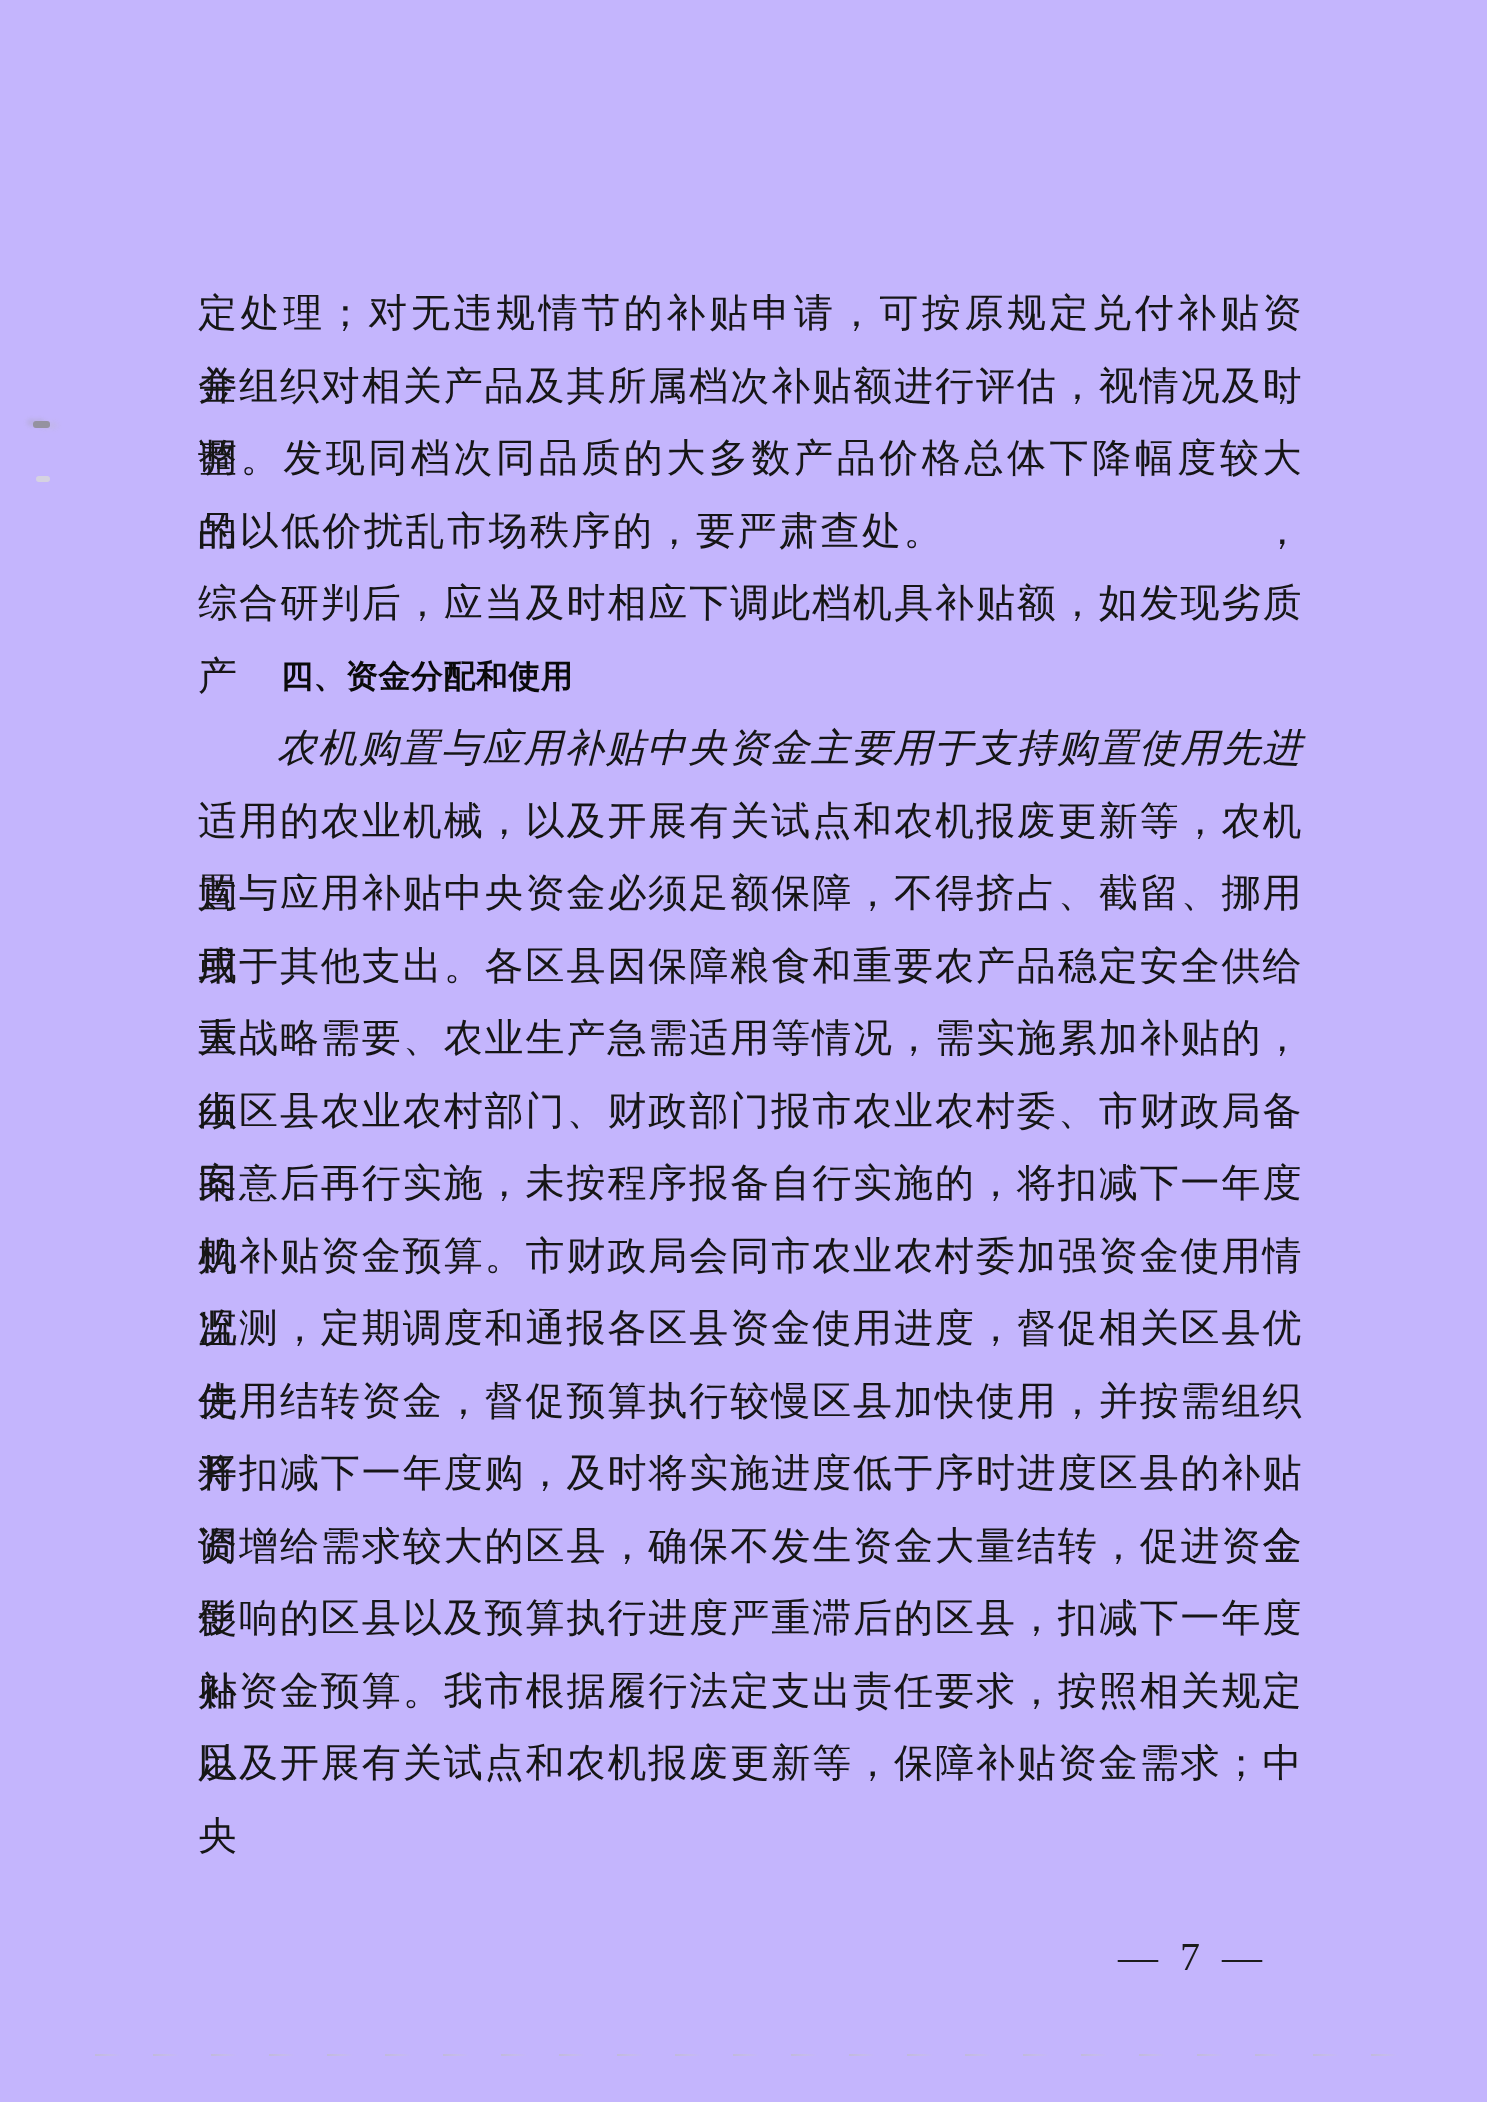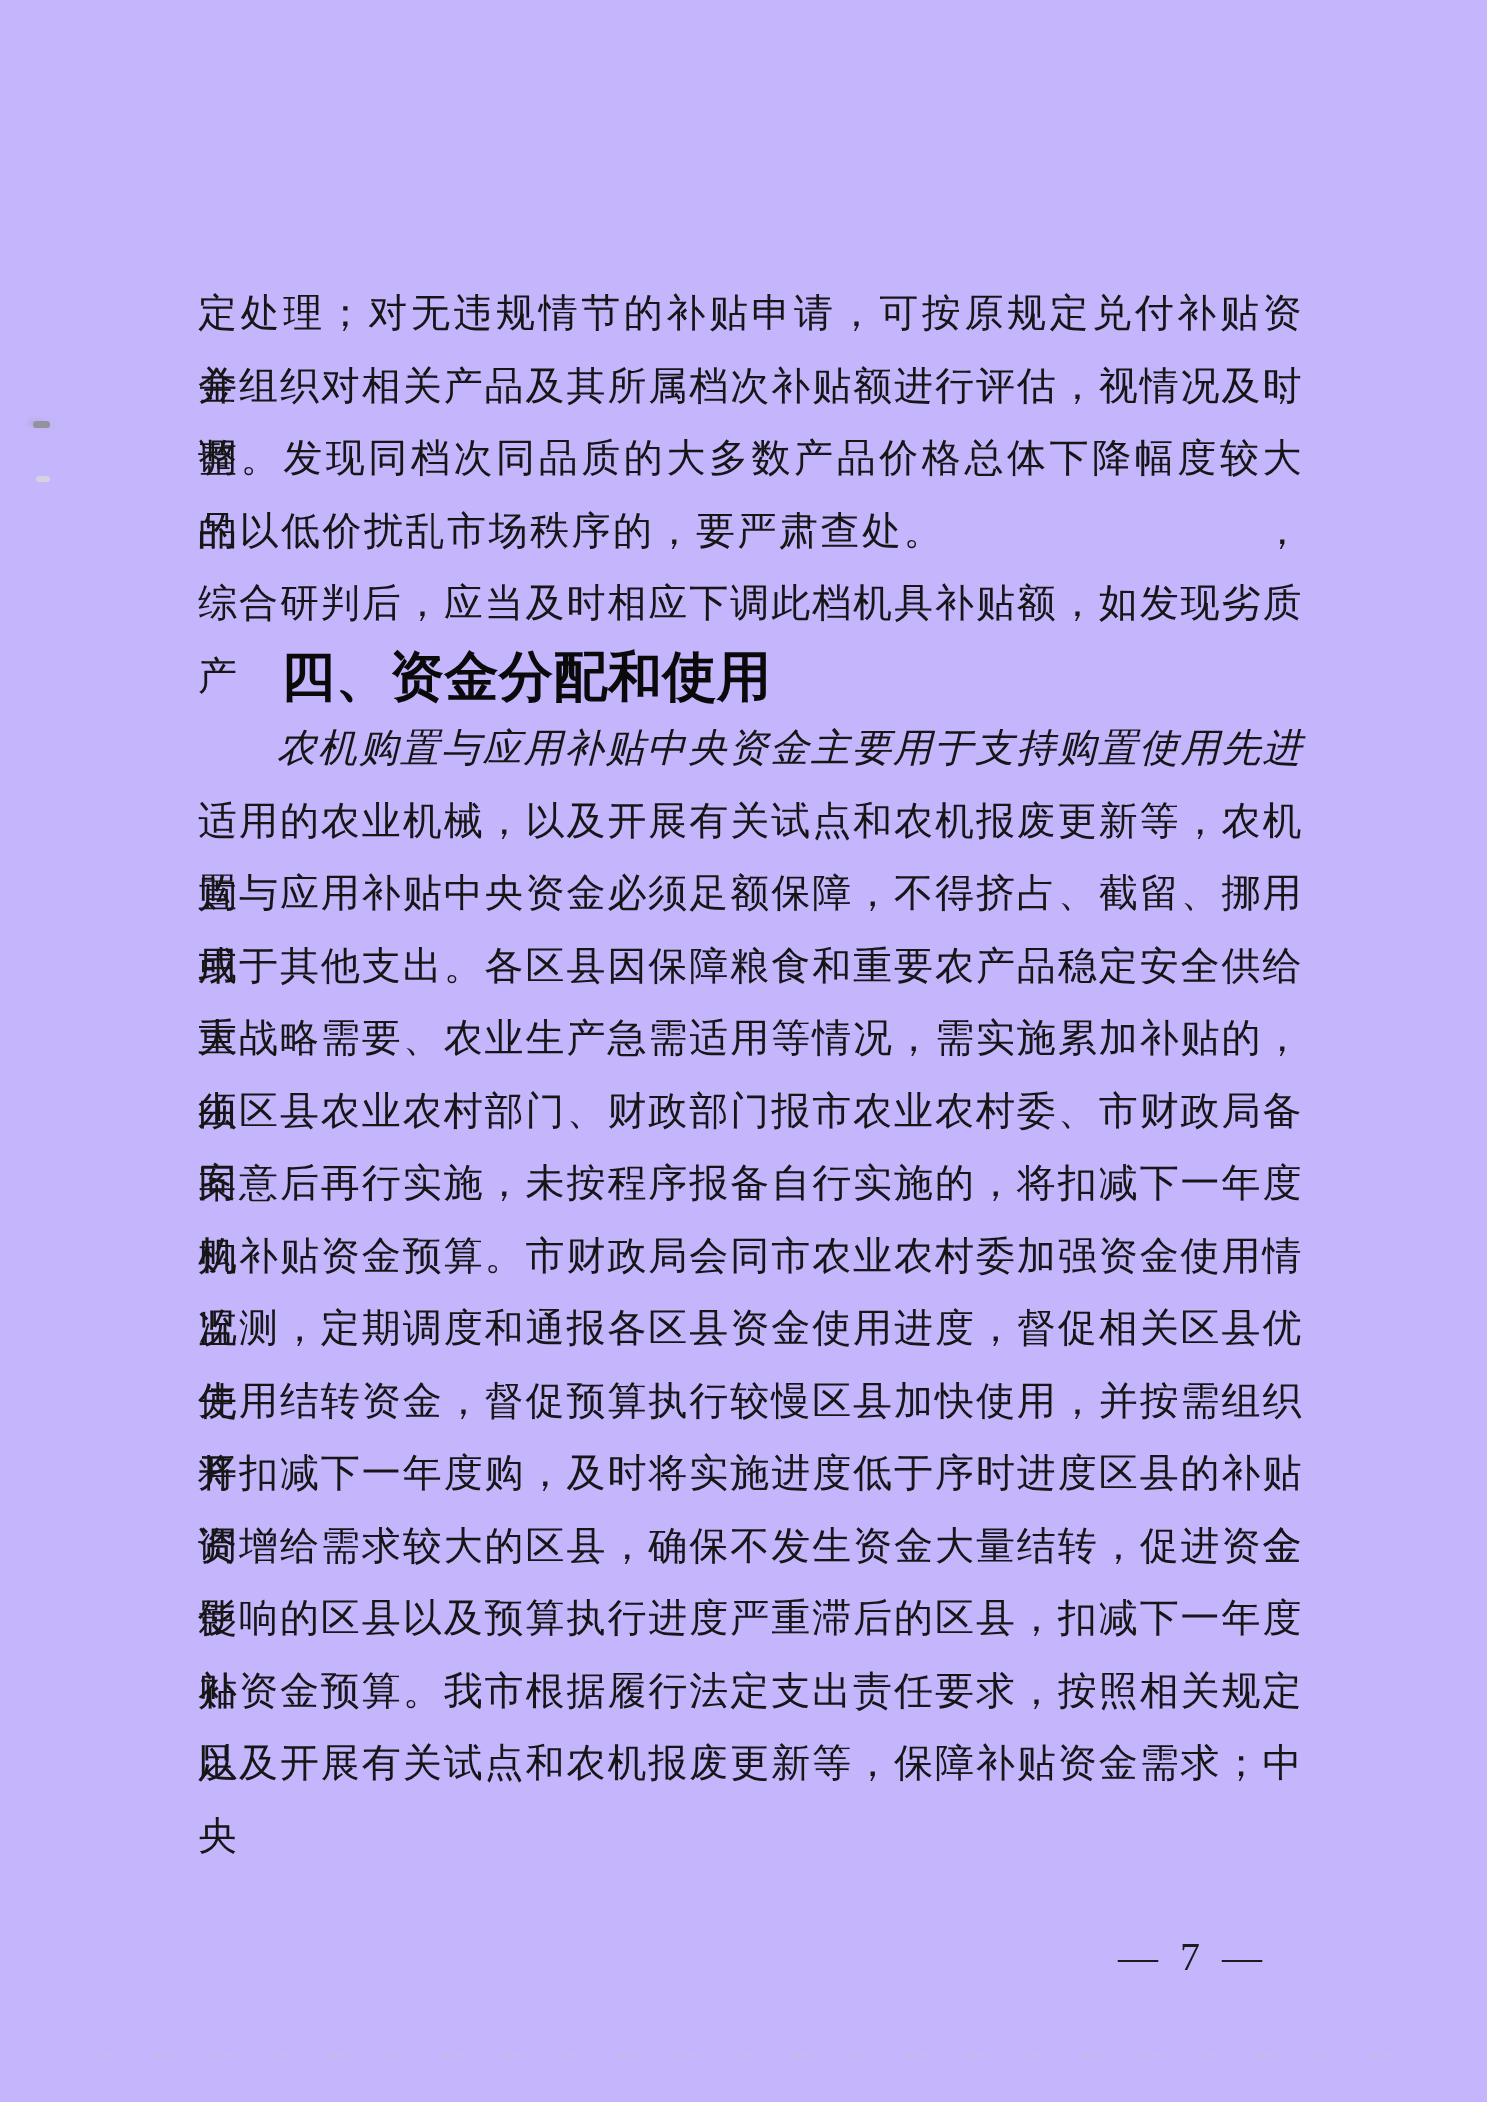--- a/index.html
+++ b/index.html
@@ -41,21 +41,21 @@
     font-style: italic;
   }
   .line.short {
     text-align: left;
     text-align-last: left;
     letter-spacing: 2.5px;
   }
   .line.heading {
     font-family: "Liberation Sans", "DejaVu Sans", sans-serif;
     font-weight: 700;
-    font-size: 54px;
+    font-size: 32px;
     padding-left: 83px;
     text-align: left;
     text-align-last: left;
     letter-spacing: 0.5px;
     color: #0a0a0a;
   }
   .page-number {
     position: absolute;
     left: 1118px;
     top: 1936px;

